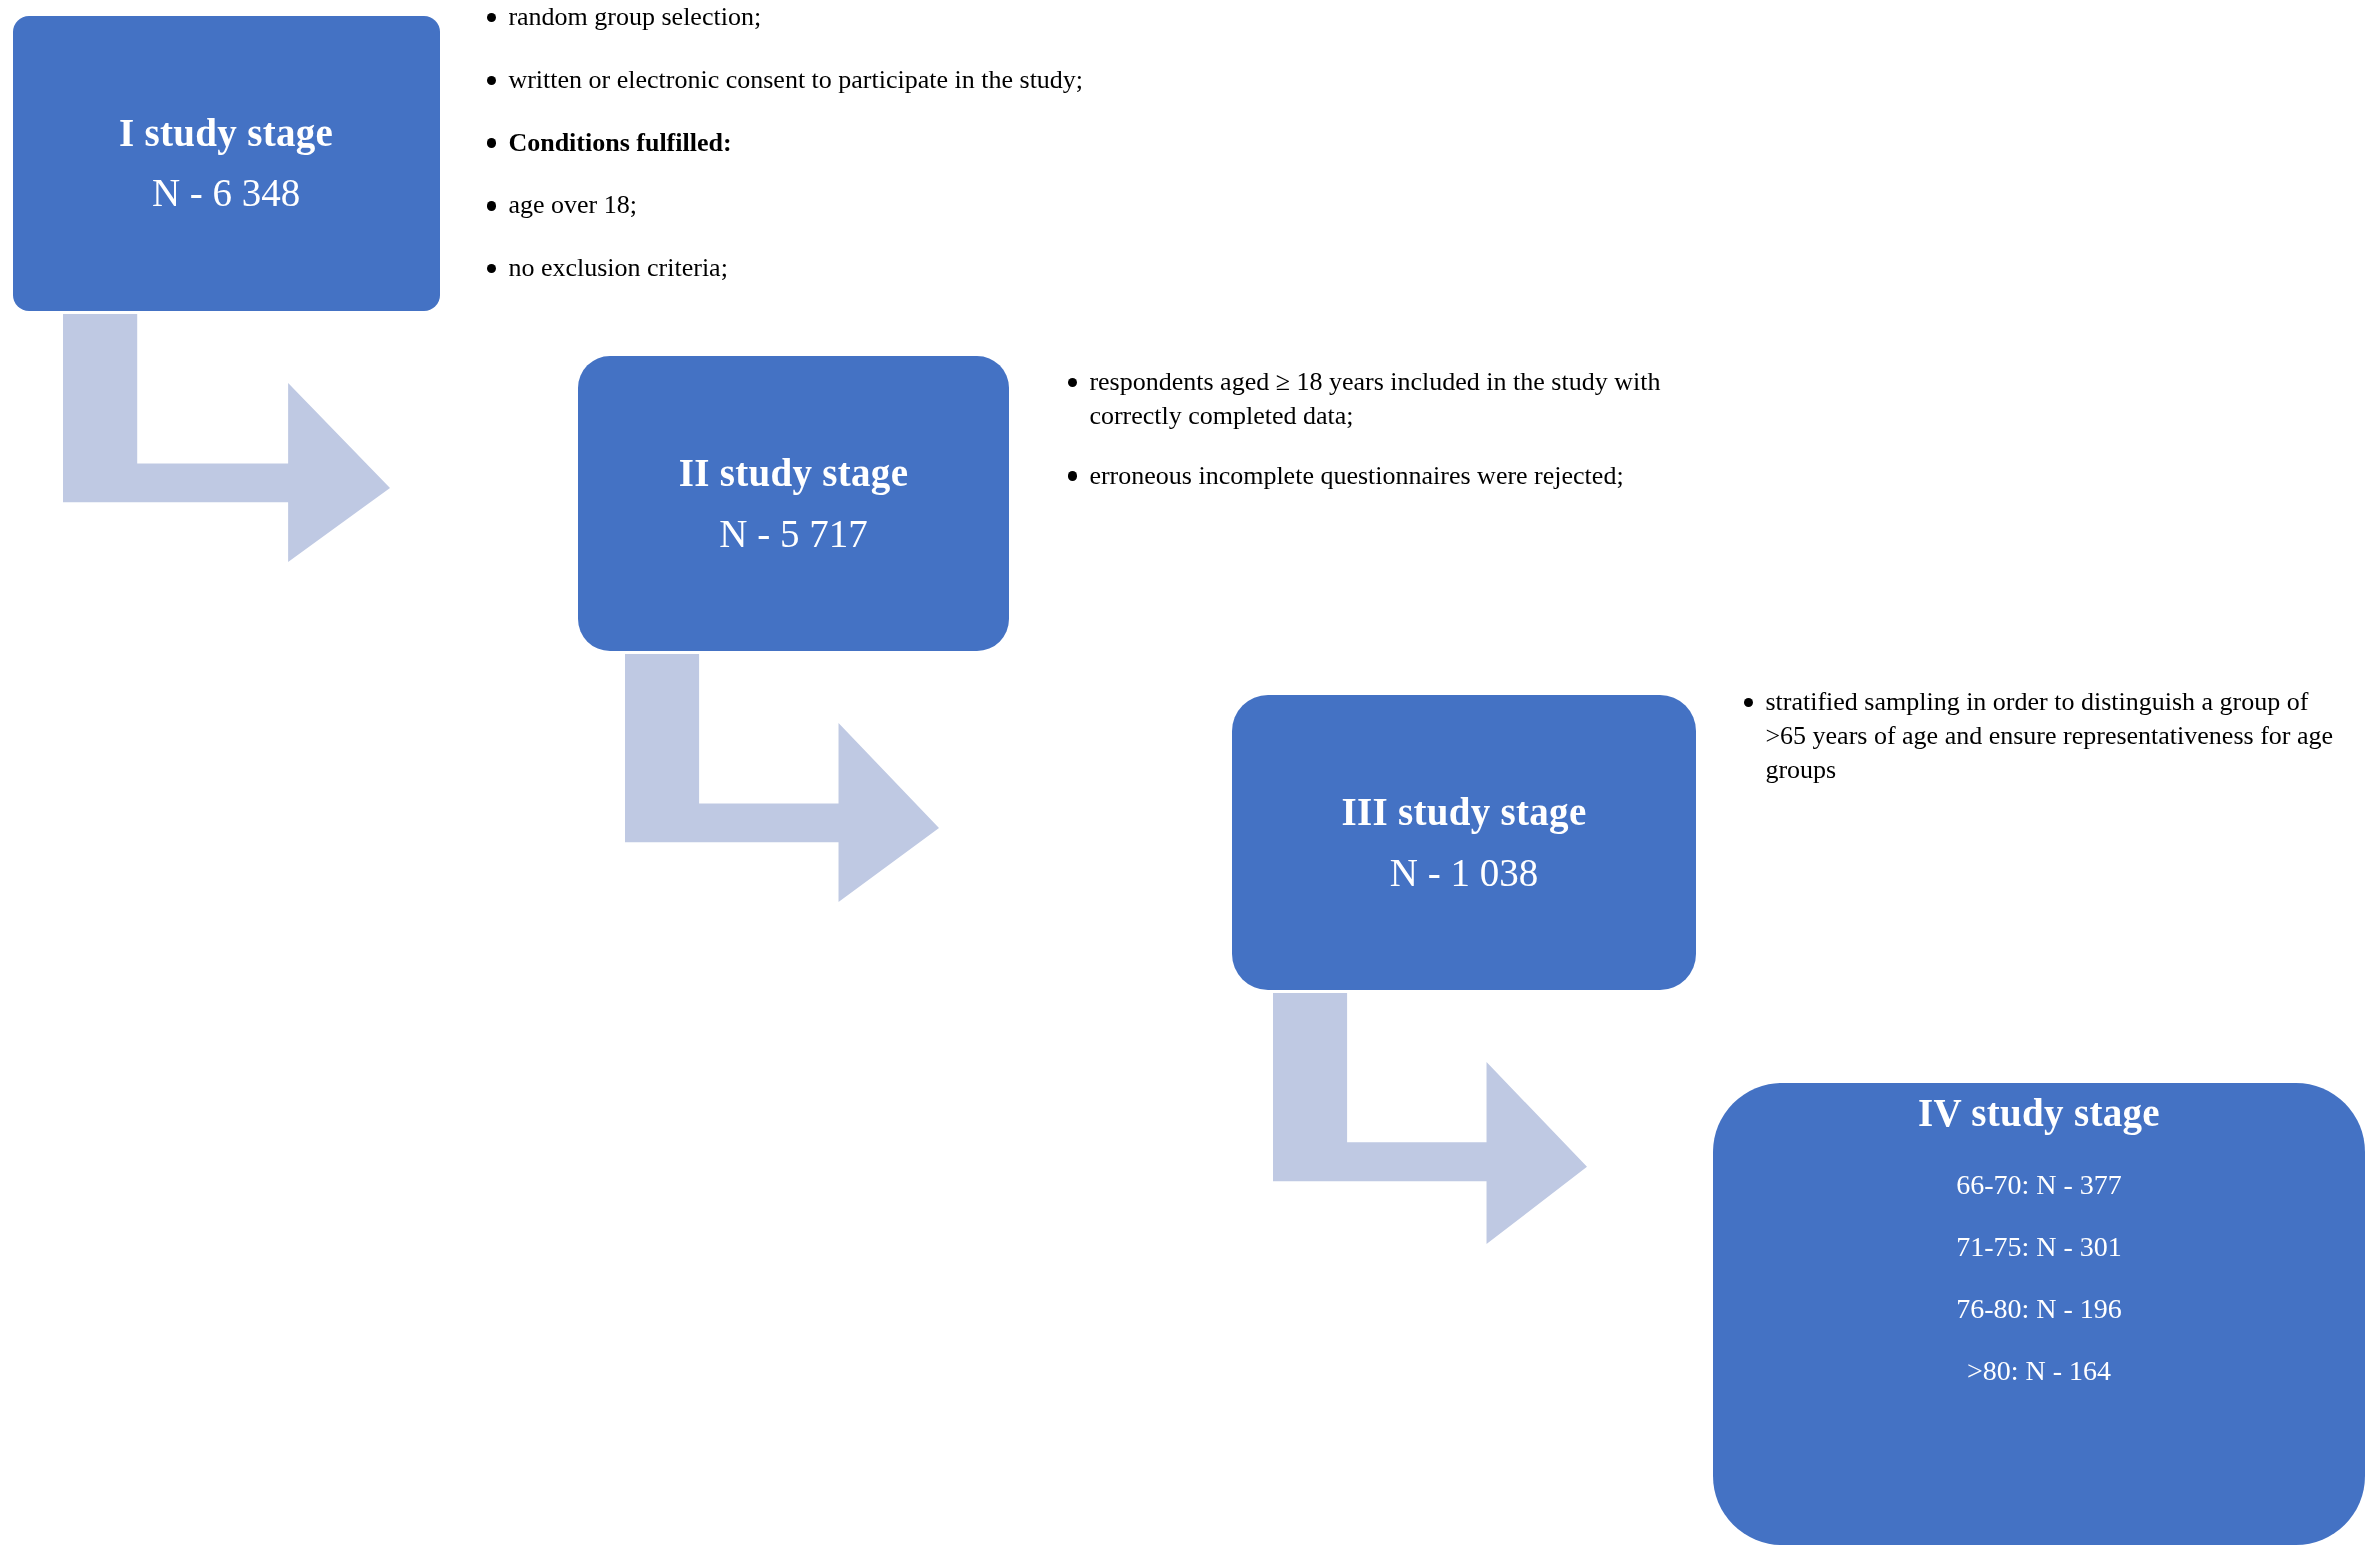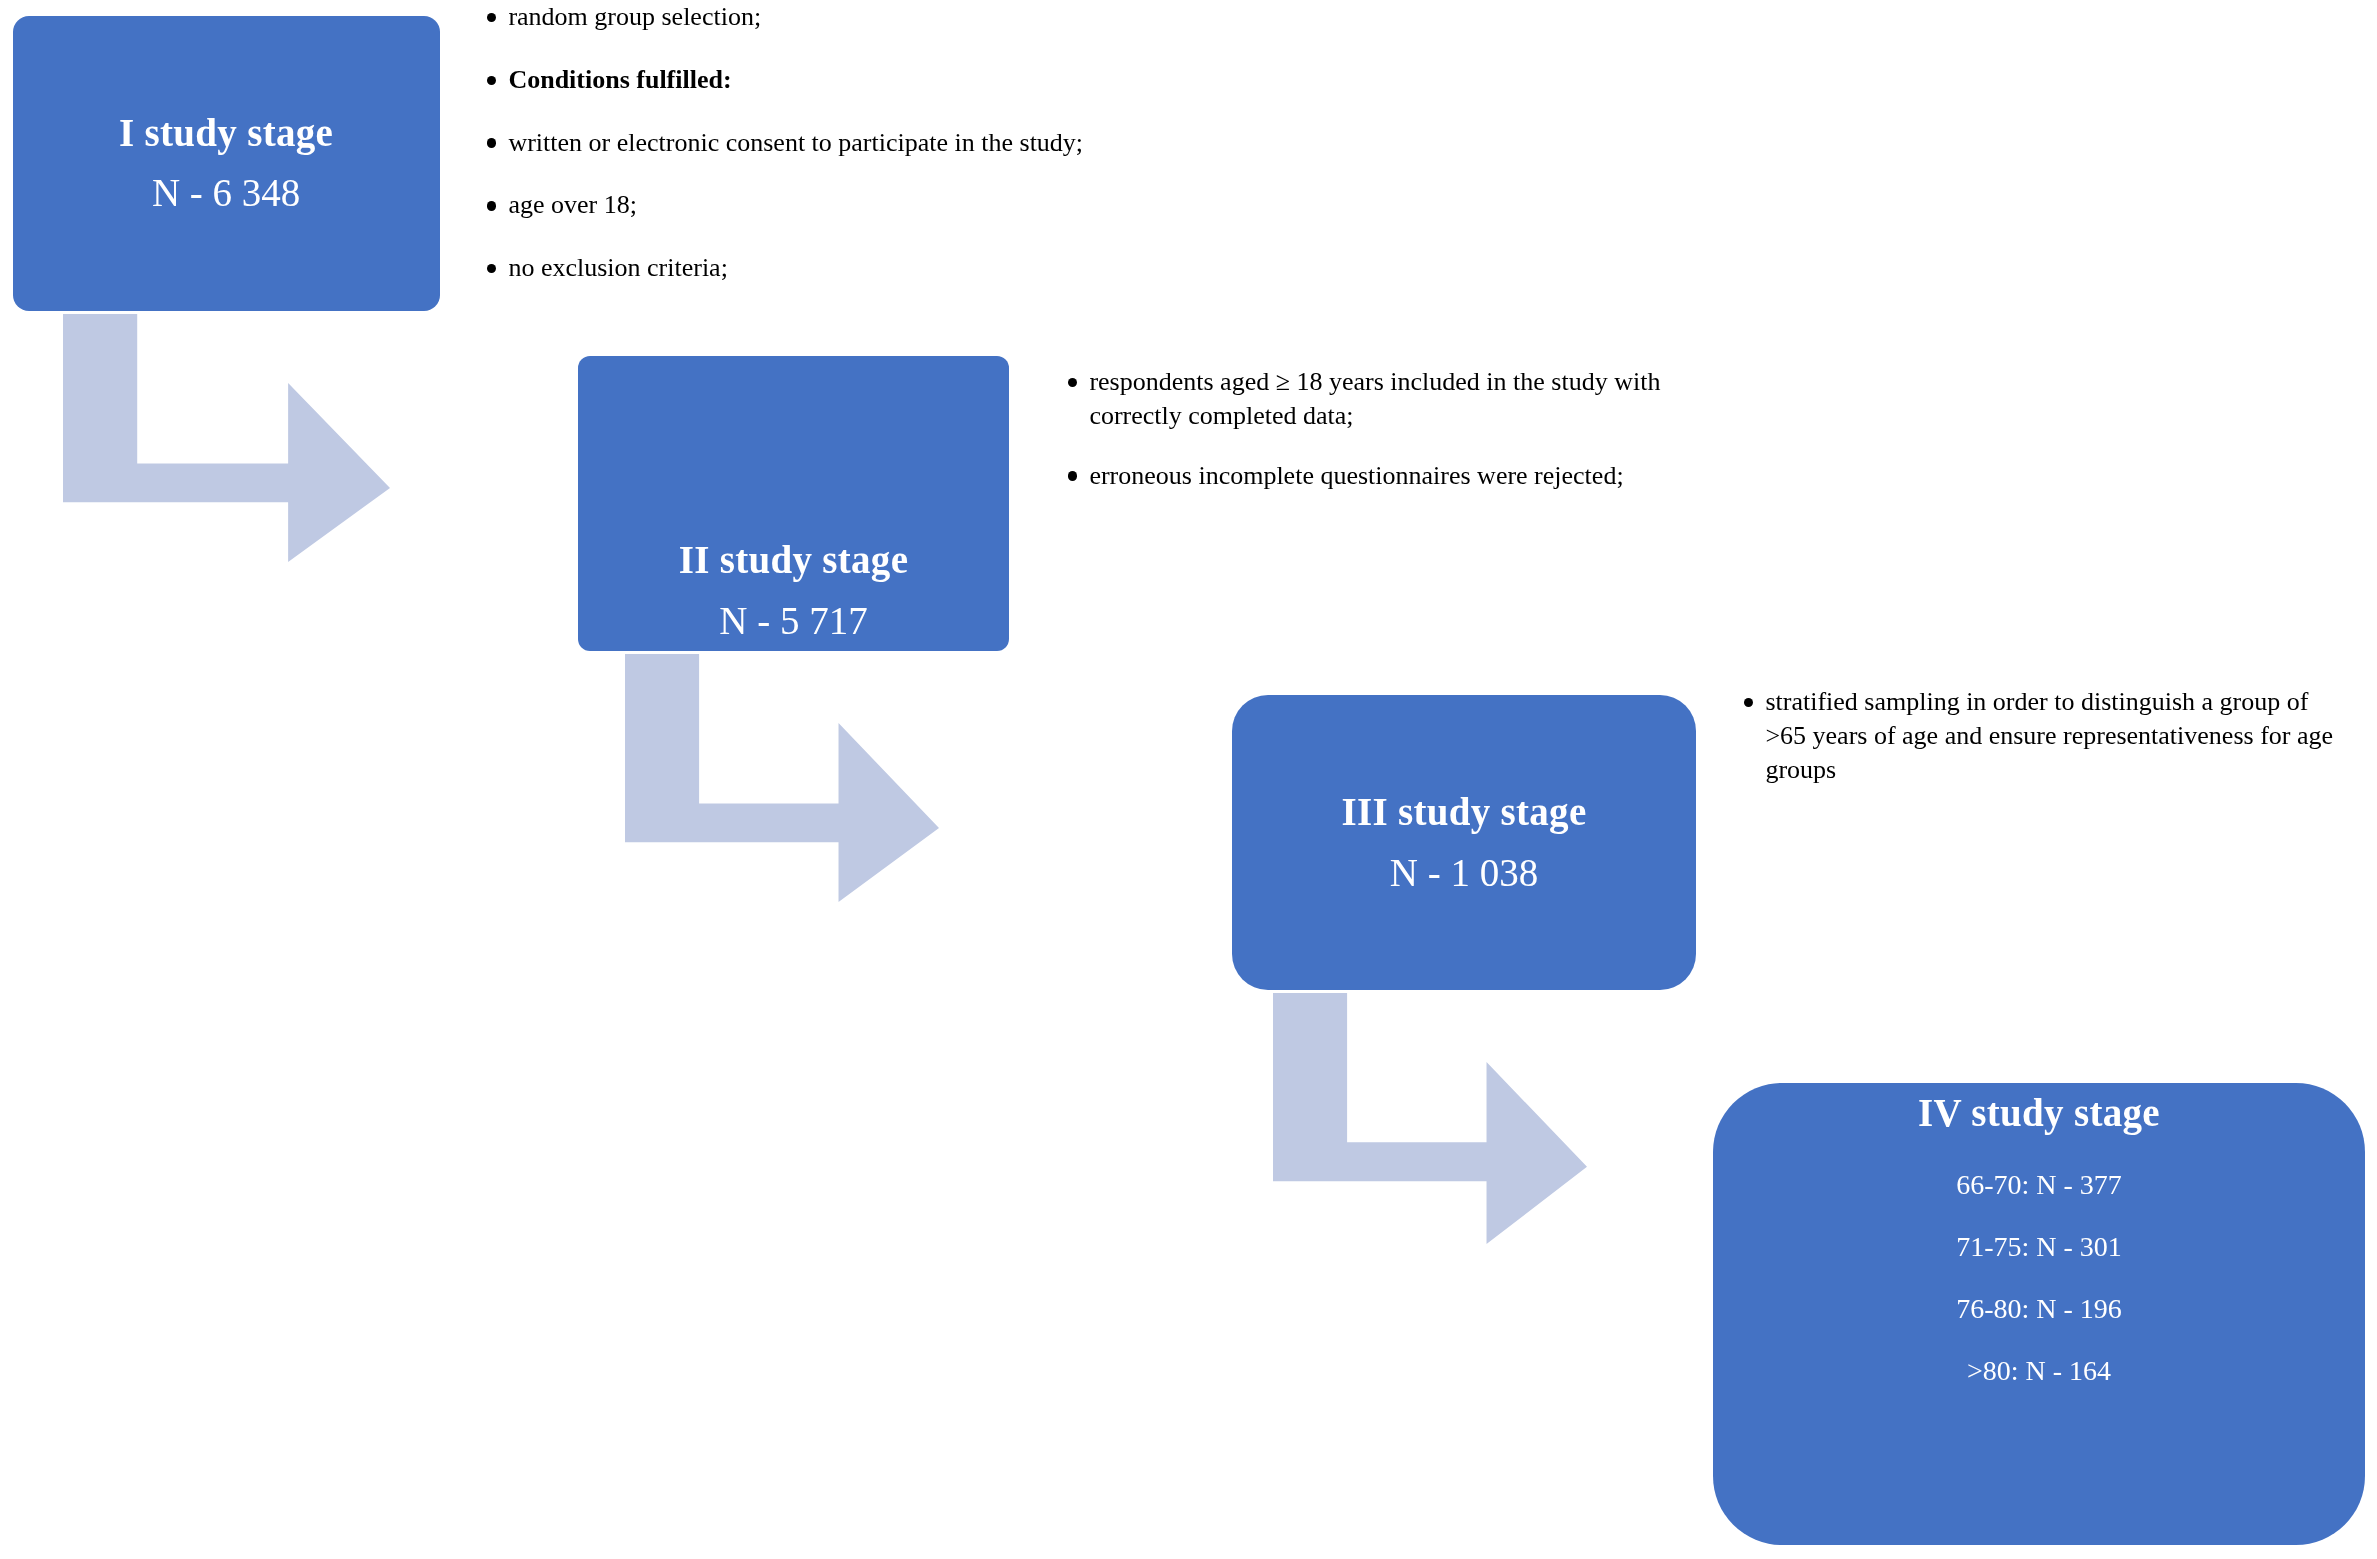--- a/index.html
+++ b/index.html
@@ -39,21 +39,21 @@
   .stage-count {
     font-size: 39px;
     font-weight: normal;
   }
   .stage-line {
     font-size: 28px;
     font-weight: normal;
   }
 
   #box-1 { left: 12.6px;   top: 15.7px;   width: 427px; height: 295px;  border-radius: 16px; }
-  #box-2 { left: 578px;  top: 356px;  width: 431px; height: 295px;  border-radius: 12px; justify-content: flex-end; }
+  #box-2 { left: 578px;  top: 356px;  width: 431px; height: 295px;  border-radius: 32px; }
   #box-3 { left: 1232px; top: 695px; width: 464px; height: 295px;  border-radius: 36px; }
   #box-4 {
     left: 1713px; top: 1083px; width: 652px; height: 462px;
     border-radius: 69px;
     justify-content: flex-start;
   }
   #box-4 .stage-title { margin-bottom: 10px; }
   #box-4 .stage-line { margin: 9.4px 0; }
 
   
@@ -105,27 +105,27 @@
   <div class="stage-box" id="box-1">
     <div class="stage-title">I study stage</div>
     <div class="stage-count">N - 6 348</div>
   </div>
 
   <div class="note-block" id="notes-1">
     <div class="note-item">
       <span class="dot"></span>
       <span>random group selection;</span>
     </div>
+    <div class="note-item">
+      <span class="dot"></span>
+      <span>written or electronic consent to participate in the study;</span>
+    </div>
     <div class="note-item bold">
       <span class="dot"></span>
       <span>Conditions fulfilled:</span>
-    </div>
-    <div class="note-item">
-      <span class="dot"></span>
-      <span>written or electronic consent to participate in the study;</span>
     </div>
     <div class="note-item">
       <span class="dot"></span>
       <span>age over 18;</span>
     </div>
     <div class="note-item">
       <span class="dot"></span>
       <span>no exclusion criteria;</span>
     </div>
   </div>

